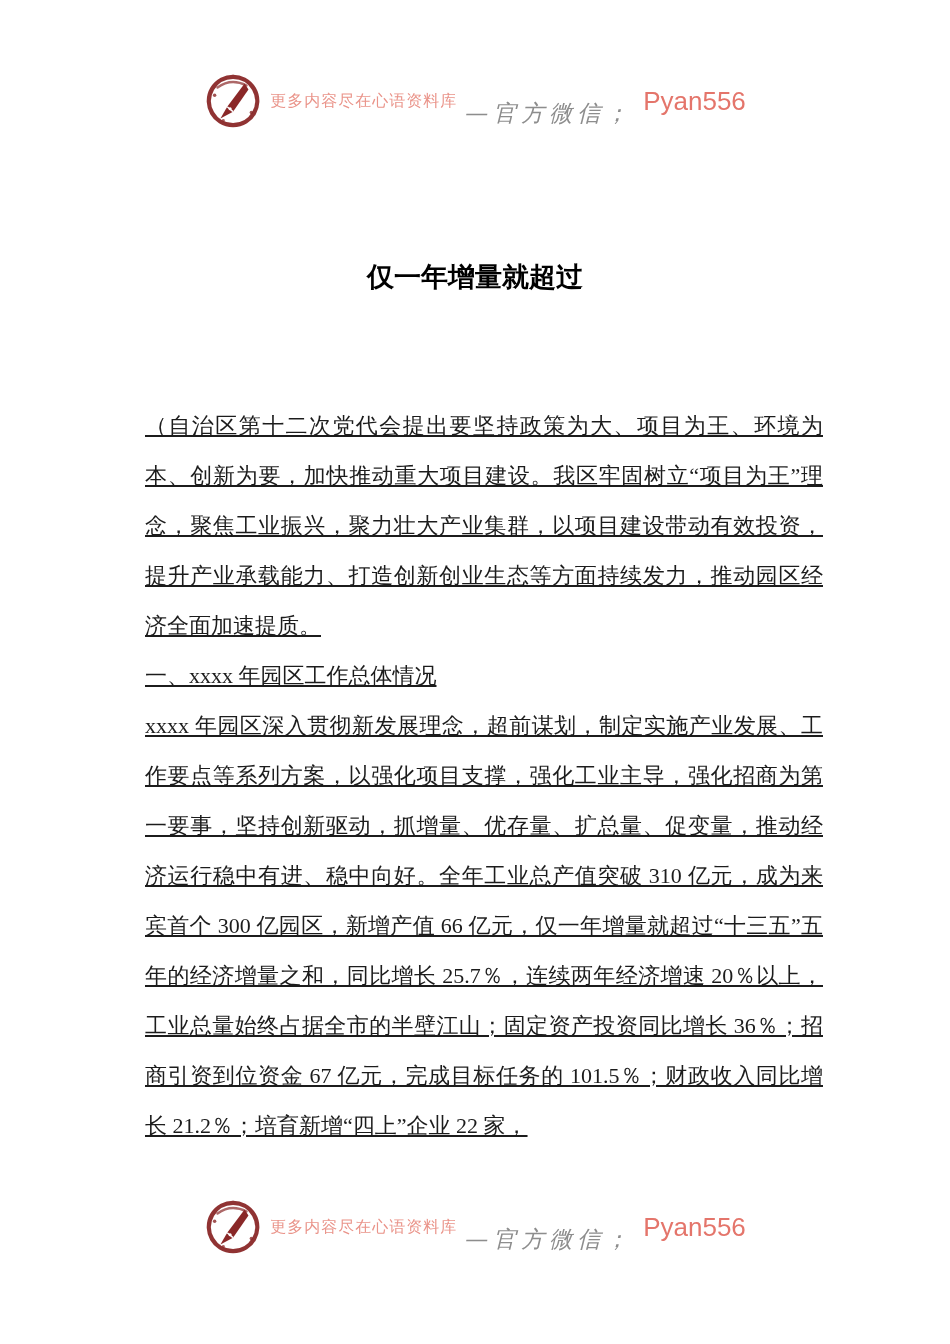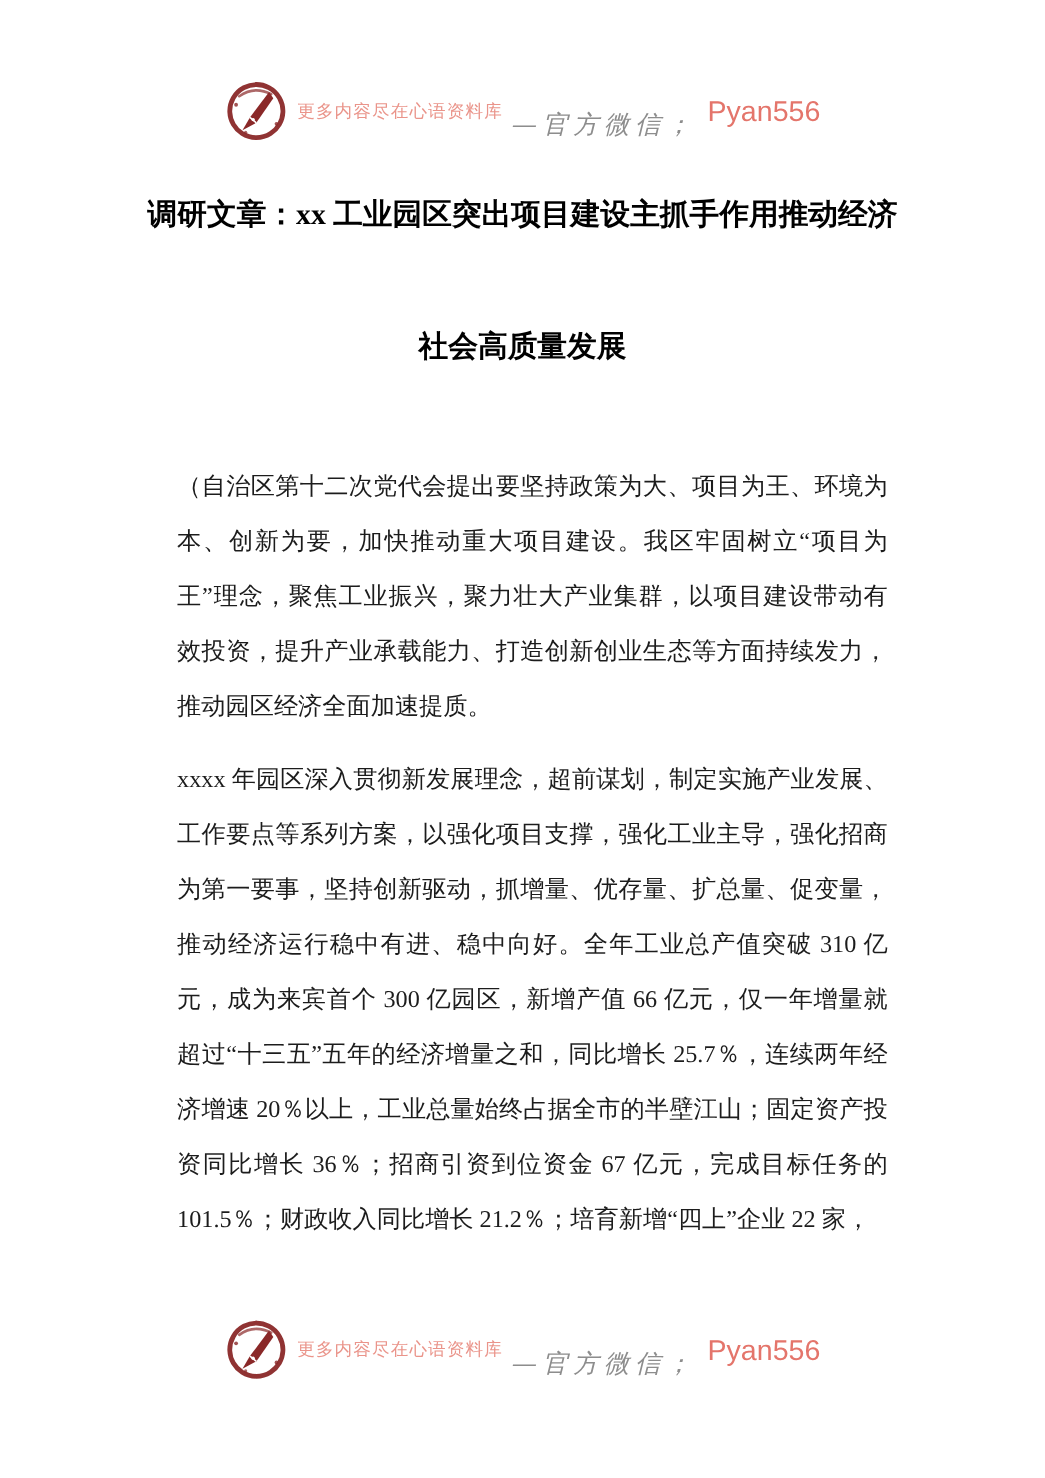--- a/index.html
+++ b/index.html
@@ -60,23 +60,24 @@
   .doc-body {
     position: absolute;
     left: 145px;
     width: 678px;
     top: 401px;
     color: #1c1c1c;
     font-size: 22px;
     line-height: 50px;
   }
   .doc-body p {
-    margin: 16px;
+    margin: 0;
     text-align: justify;
     text-justify: inter-ideograph;
+    text-decoration: underline;
   }
 </style>
 </head>
 <body>
 
 <div class="page">
 
   <div class="watermark header">
     <svg class="wm-logo" viewBox="0 0 60 60">
       <g fill="none" stroke="#8a2828" stroke-linecap="round">
@@ -91,26 +92,26 @@
       </g>
       <path d="M24 36 L30 41" stroke="#ffffff" stroke-width="1.5" fill="none"></path>
       <circle cx="27" cy="38" r="1.6" fill="#ffffff"></circle>
     </svg>
     <span class="wm-brand">更多内容尽在心语资料库</span>
       <span class="wm-script">—官方微信；</span>
       <span class="wm-id">Pyan556</span>
   </div>
 
   <div class="doc-title">
-    <div class="line1">调研文章：xx 工业园区突出项目建设主抓手作用推动经济</div>
-    <div class="line2">社会高质量发展</div>
+    <div class="line2">仅一年增量就超过</div>
   </div>
 
   <div class="doc-body">
     <p>（自治区第十二次党代会提出要坚持政策为大、项目为王、环境为本、创新为要，加快推动重大项目建设。我区牢固树立“项目为王”理念，聚焦工业振兴，聚力壮大产业集群，以项目建设带动有效投资，提升产业承载能力、打造创新创业生态等方面持续发力，推动园区经济全面加速提质。</p>
+    <p>一、xxxx 年园区工作总体情况</p>
     <p>xxxx 年园区深入贯彻新发展理念，超前谋划，制定实施产业发展、工作要点等系列方案，以强化项目支撑，强化工业主导，强化招商为第一要事，坚持创新驱动，抓增量、优存量、扩总量、促变量，推动经济运行稳中有进、稳中向好。全年工业总产值突破 310 亿元，成为来宾首个 300 亿园区，新增产值 66 亿元，仅一年增量就超过“十三五”五年的经济增量之和，同比增长 25.7％，连续两年经济增速 20％以上，工业总量始终占据全市的半壁江山；固定资产投资同比增长 36％；招商引资到位资金 67 亿元，完成目标任务的 101.5％；财政收入同比增长 21.2％；培育新增“四上”企业 22 家，</p>
   </div>
 
   <div class="watermark footer">
     <svg class="wm-logo" viewBox="0 0 60 60">
       <g fill="none" stroke="#8a2828" stroke-linecap="round">
         <path d="M30 5 a25 25 0 1 0 0.1 0" stroke-width="4.5" opacity="0.95"></path>
         <path d="M14 16 q14 -10 30 -2" stroke-width="2.5" opacity="0.7"></path>
       </g>
       <g fill="#8a2828" stroke="none">

